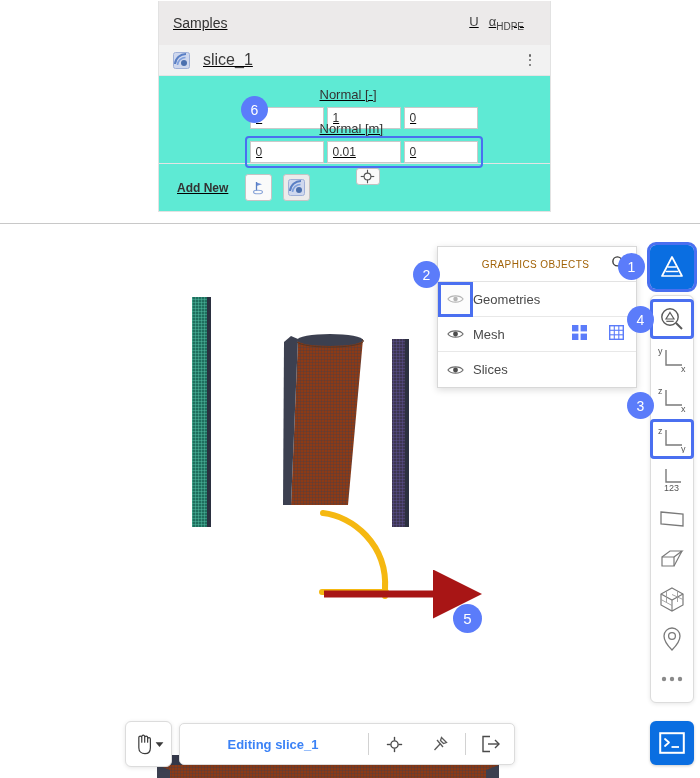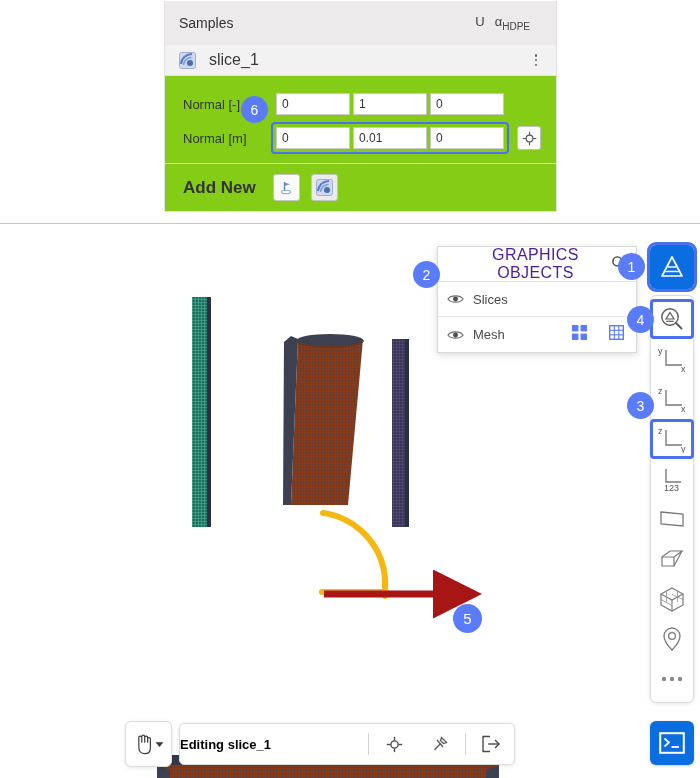--- a/index.html
+++ b/index.html
@@ -14,26 +14,27 @@
   #root {
     position: relative;
     width: 700px;
     height: 778px;
     background: #ffffff;
   }
 
   
   .samples-panel {
     position: absolute;
-    left: 164px; top: 1px;
+    left: 158px; top: 1px;
     width: 393px;
-    background: #84cc16;
+    background: #5eead4;
     border: 1px solid #e2e2e2;
     border-top: none;
     box-sizing: border-box;
+    text-decoration: underline;
   }
   .samples-header {
     height: 44px;
     background: #eceaea;
     display: flex;
     align-items: center;
     padding: 0 12px 0 14px;
     box-sizing: border-box;
   }
   .samples-title {
@@ -95,20 +96,21 @@
     cursor: pointer;
   }
   .kebab i { width: 2.5px; height: 2.5px; border-radius: 50%; background: #666; display: block; }
 
   .form-area { padding: 11px 0 8px 0; }
   .form-row {
     display: flex;
     align-items: center;
     height: 34px;
     padding-left: 18px;
+    flex-direction: column;
   }
   .row-label {
     width: 88px;
     font-size: 13px;
     color: #333;
     flex: 0 0 auto;
   }
   .inputs-wrap {
     display: flex;
     gap: 3px;
@@ -138,21 +140,21 @@
     cursor: pointer;
   }
 
   .addnew-sep { border-top: 1px solid #e4e4e4; }
   .addnew-row {
     display: flex; align-items: center;
     height: 47px;
     padding-left: 18px;
     gap: 11px;
   }
-  .addnew-label { font-size: 17px; color: #333; margin-right: 6px; font-weight: 600; }
+  .addnew-label { font-size: 12px; color: #333; margin-right: 6px; font-weight: 600; }
   .addnew-btn {
     width: 25px; height: 25px;
     border: 1px solid #c4c4c4;
     border-radius: 3px;
     background: #fafafa;
     display: flex; align-items: center; justify-content: center;
     cursor: pointer;
   }
   .addnew-btn.grey { background: #ebebeb; }
 
@@ -187,23 +189,23 @@
   .go-head {
     height: 35px;
     display: flex; align-items: center;
     padding: 0 10px 0 0;
     border-bottom: 1px solid #e3e3e3;
     box-sizing: border-box;
   }
   .go-title {
     flex: 1;
     text-align: center;
-    font-size: 16px;
+    font-size: 10px;
     letter-spacing: .4px;
-    color: #4c1d95;
+    color: #a16207;
     padding-left: 22px;
   }
   .go-row {
     height: 35px;
     display: flex; align-items: center;
     border-bottom: 1px solid #e8e8e8;
     box-sizing: border-box;
     cursor: pointer;
   }
   .go-row:last-child { border-bottom: none; }
@@ -283,22 +285,23 @@
     width: 334px; height: 40px;
     background: #ffffff;
     border: 1px solid #dcdcdc;
     border-radius: 5px;
     box-shadow: 0 1px 4px rgba(0,0,0,.10);
     display: flex; align-items: center;
     z-index: 12;
   }
   .bt-text {
     flex: 1;
+    text-align: center;
     font-size: 13px;
-    color: #000000;
+    color: #3b82f6;
     font-weight: 600;
   }
   .bt-sep { width: 1px; height: 22px; background: #d2d2d2; margin: 0 2px; }
   .bt-ico {
     width: 46px; height: 38px;
     display: flex; align-items: center; justify-content: center;
     cursor: pointer;
   }
 
   
@@ -469,29 +472,28 @@
       <div class="go-head">
         <span class="go-title">GRAPHICS OBJECTS</span>
         <span>
           <svg width="15" height="15" viewBox="0 0 16 16">
             <circle cx="6.8" cy="6.8" r="4.8" fill="none" stroke="#3b3b3b" stroke-width="1.5"></circle>
             <line x1="10.3" y1="10.3" x2="14.6" y2="14.6" stroke="#3b3b3b" stroke-width="1.6"></line>
           </svg>
         </span>
       </div>
 
-
       <div class="go-row">
-        <span class="go-eye-cell">
+        <span class="go-eye-cell sel">
           <svg width="17" height="12" viewBox="0 0 18 12">
-            <path d="M1 6 C4 1.6, 14 1.6, 17 6 C14 10.4, 4 10.4, 1 6 Z" fill="none" stroke="#6e6e6e" stroke-width="1.3"></path>
-            <ellipse cx="9" cy="6" rx="2.6" ry="2.6" fill="#4d4d4d"></ellipse>
+            <path d="M1 6 C4 1.6, 14 1.6, 17 6 C14 10.4, 4 10.4, 1 6 Z" fill="none" stroke="#b5b5b5" stroke-width="1.3"></path>
+            <ellipse cx="9" cy="6" rx="2.4" ry="2.4" fill="#b5b5b5"></ellipse>
           </svg>
         </span>
-        <span class="go-label">Slices</span>
+        <span class="go-label">Geometries</span>
       </div>
 
       <div class="go-row">
         <span class="go-eye-cell">
           <svg width="17" height="12" viewBox="0 0 18 12">
             <path d="M1 6 C4 1.6, 14 1.6, 17 6 C14 10.4, 4 10.4, 1 6 Z" fill="none" stroke="#6e6e6e" stroke-width="1.3"></path>
             <ellipse cx="9" cy="6" rx="2.6" ry="2.6" fill="#4d4d4d"></ellipse>
           </svg>
         </span>
         <span class="go-label">Mesh</span>
@@ -508,20 +510,30 @@
             <svg width="15" height="15" viewBox="0 0 15 15">
               <rect x="0.7" y="0.7" width="13.6" height="13.6" fill="none" stroke="#5b7cfa" stroke-width="1.4"></rect>
               <line x1="5.3" y1="0.7" x2="5.3" y2="14.3" stroke="#5b7cfa" stroke-width="1.1"></line>
               <line x1="9.8" y1="0.7" x2="9.8" y2="14.3" stroke="#5b7cfa" stroke-width="1.1"></line>
               <line x1="0.7" y1="5.3" x2="14.3" y2="5.3" stroke="#5b7cfa" stroke-width="1.1"></line>
               <line x1="0.7" y1="9.8" x2="14.3" y2="9.8" stroke="#5b7cfa" stroke-width="1.1"></line>
             </svg>
           </span>
         </span>
       </div>
+
+      <div class="go-row">
+        <span class="go-eye-cell">
+          <svg width="17" height="12" viewBox="0 0 18 12">
+            <path d="M1 6 C4 1.6, 14 1.6, 17 6 C14 10.4, 4 10.4, 1 6 Z" fill="none" stroke="#6e6e6e" stroke-width="1.3"></path>
+            <ellipse cx="9" cy="6" rx="2.6" ry="2.6" fill="#4d4d4d"></ellipse>
+          </svg>
+        </span>
+        <span class="go-label">Slices</span>
+      </div>
     </div>
 
   </div>
 
   <div class="rt-top sel-ring">
     <svg width="26" height="26" viewBox="0 0 26 26">
       <path d="M13 3 L23 22 L3 22 Z" fill="none" stroke="#ffffff" stroke-width="1.7" stroke-linejoin="round"></path>
       <line x1="8.5" y1="13" x2="17.5" y2="13" stroke="#ffffff" stroke-width="1.5"></line>
       <line x1="6.5" y1="17.5" x2="19.5" y2="17.5" stroke="#ffffff" stroke-width="1.5"></line>
     </svg>

